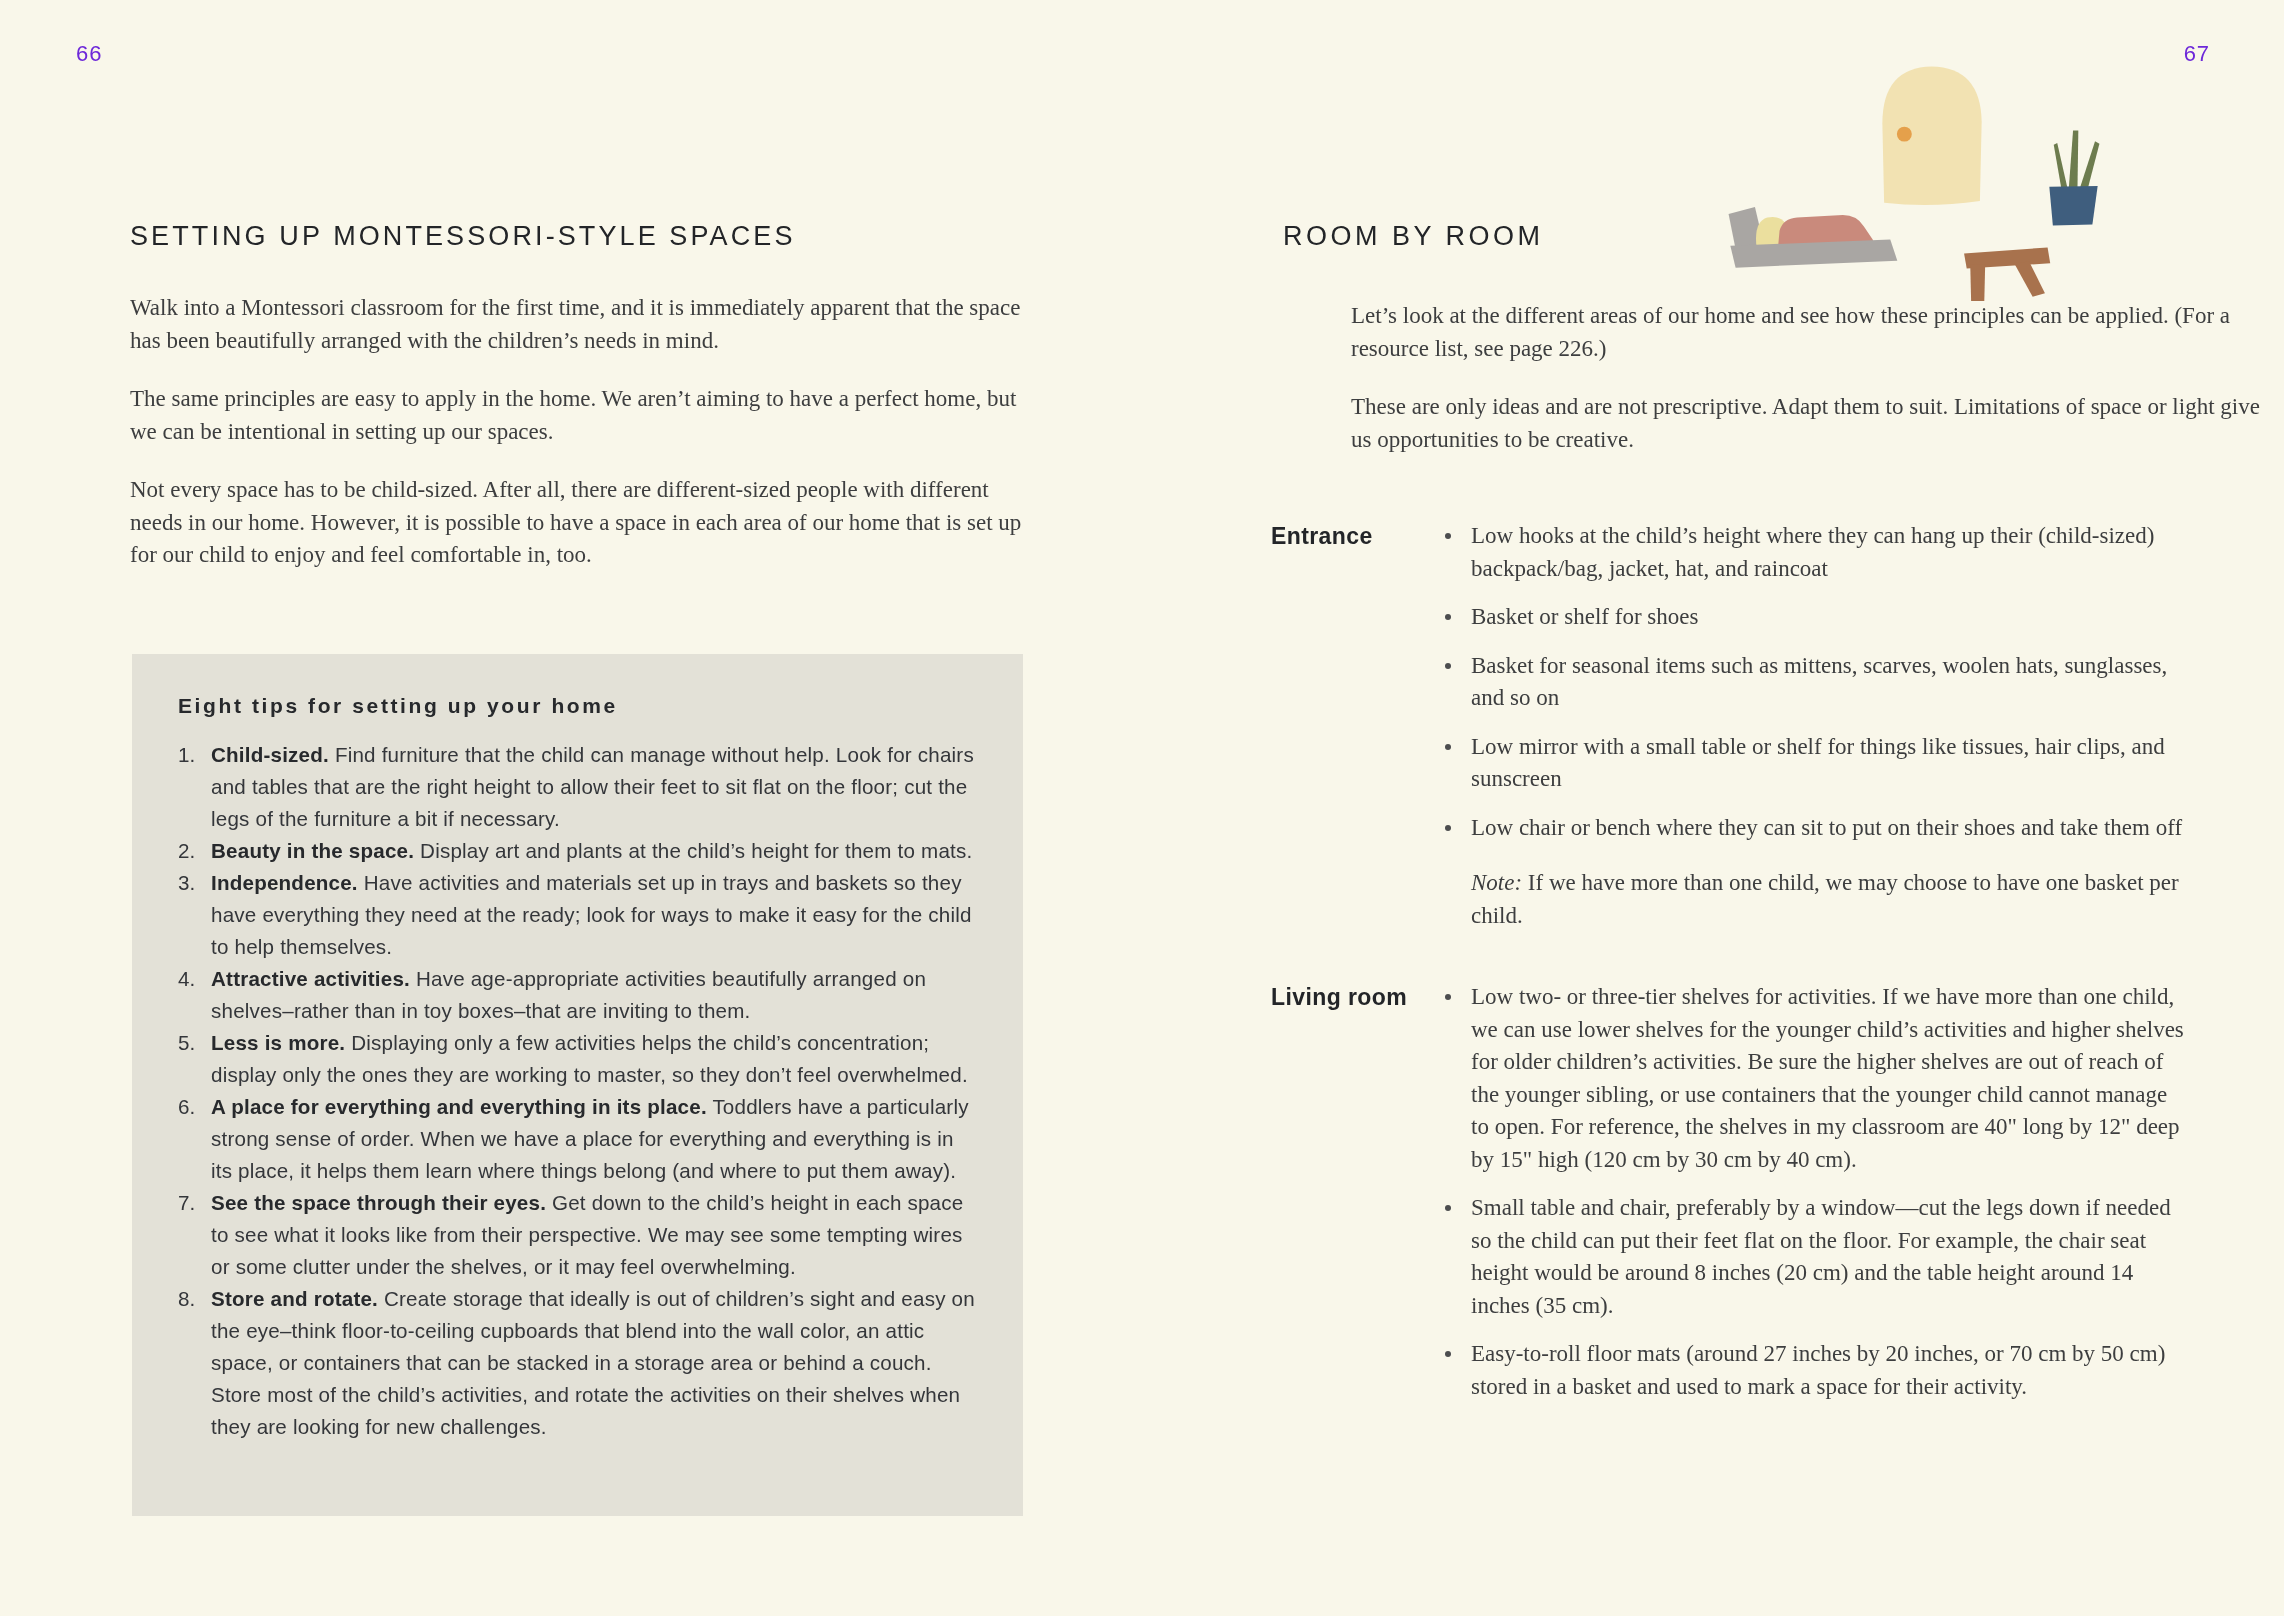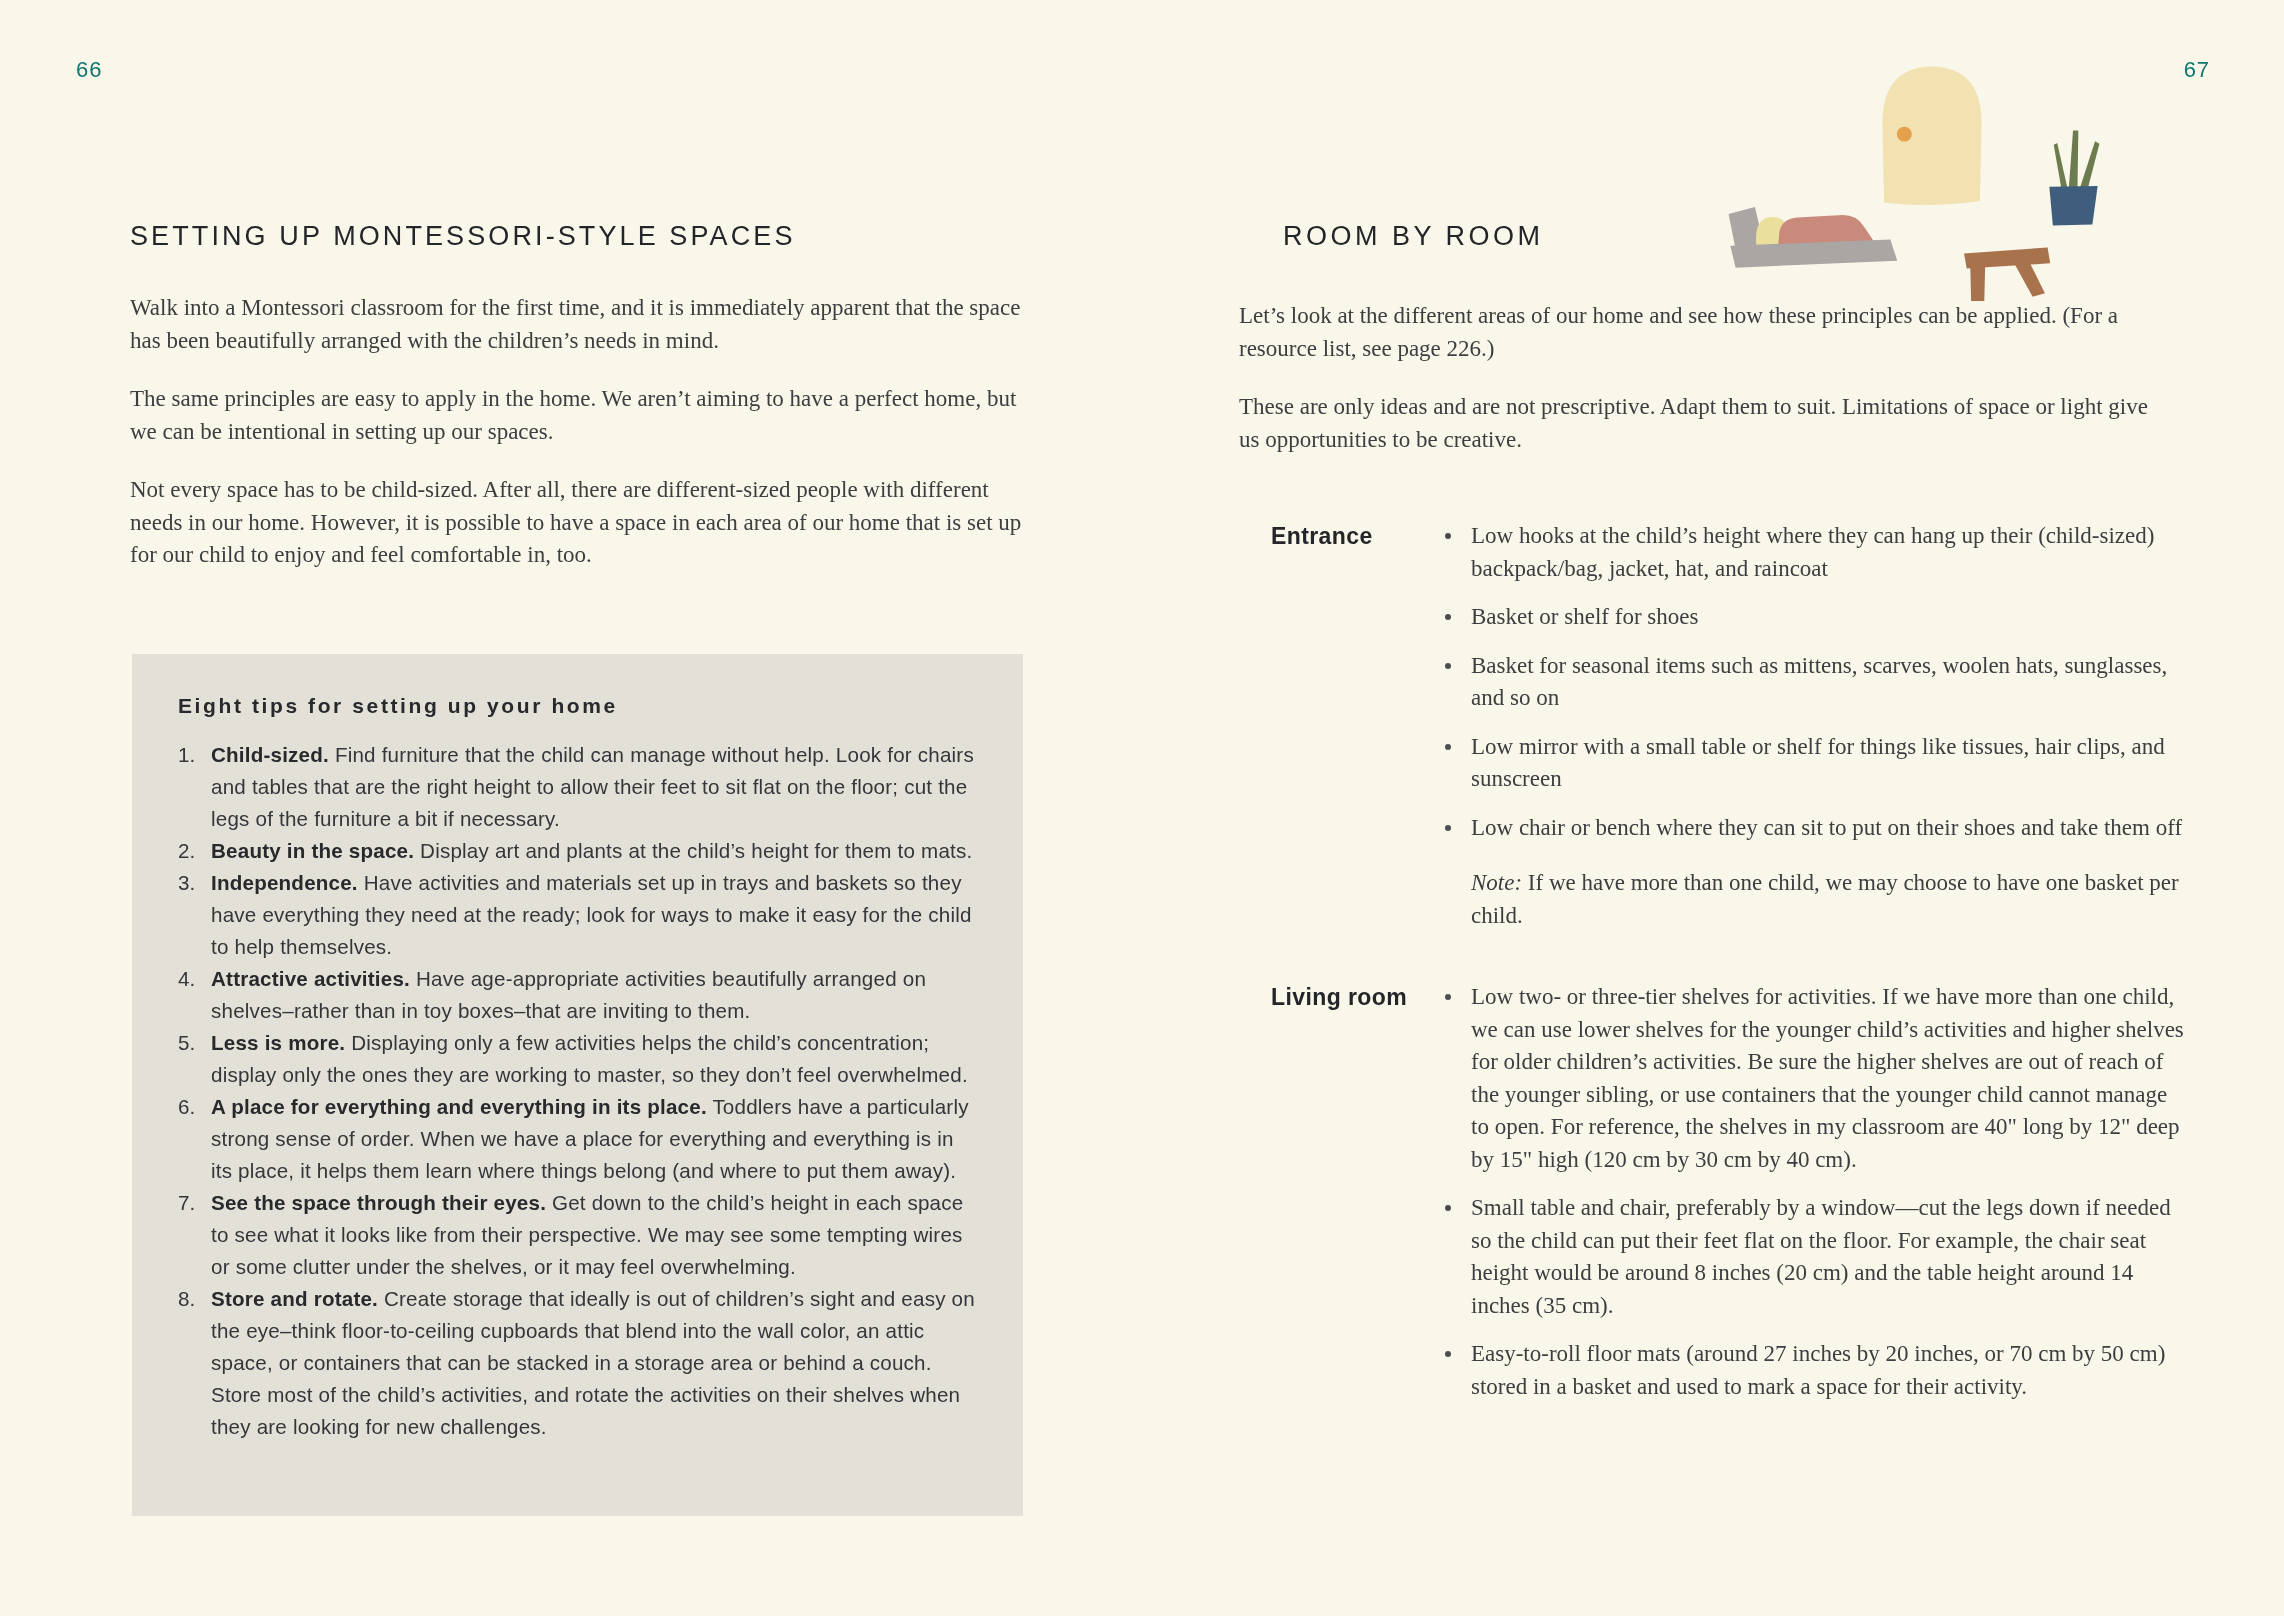--- a/index.html
+++ b/index.html
@@ -6,39 +6,39 @@
   body {
     width:2284px; height:1616px;
     font-family:"Liberation Serif", serif;
     -webkit-font-smoothing:antialiased;
   }
   .spread {
     position:relative; width:2284px; height:1616px;
     background:#f9f7ea; overflow:hidden;
   }
   .pagenum {
-    position:absolute; top:57px;
-    font-family:"Liberation Sans", sans-serif;
-    font-size:22px; color:#0f766e; letter-spacing:0.9px;
+    position:absolute; top:41px;
+    font-family:"Liberation Sans", sans-serif;
+    font-size:22px; color:#6d28d9; letter-spacing:0.9px;
   }
   .pagenum.left { left:76px; }
   .pagenum.right { right:74px; }
 
   .page-title {
     position:absolute;
     font-family:"Liberation Sans", sans-serif;
     font-weight:400; font-size:27px; color:#232528;
     letter-spacing:3.1px; line-height:1.15;
   }
   #left-title  { left:130px; top:203px; }
   #right-title { left:1283px; top:203px; letter-spacing:3.5px; }
 
   .paras { position:absolute; width:915px; }
   #left-paras  { left:130px; top:292px; }
-  #right-paras { left:1239px; top:300px;font-family:Liberation Serif, serif; }
+  #right-paras { left:1351px; top:300px;font-family:Liberation Serif, serif; }
   .paras p {
     margin:0 0 26px 0;
     font-size:23px; line-height:32.5px; color:#3d3e3f;
   }
 
   
   .tips-box {
     position:absolute; left:132px; top:654px;
     width:891px; height:862px; box-sizing:border-box;
     background:#e3e1d7;

